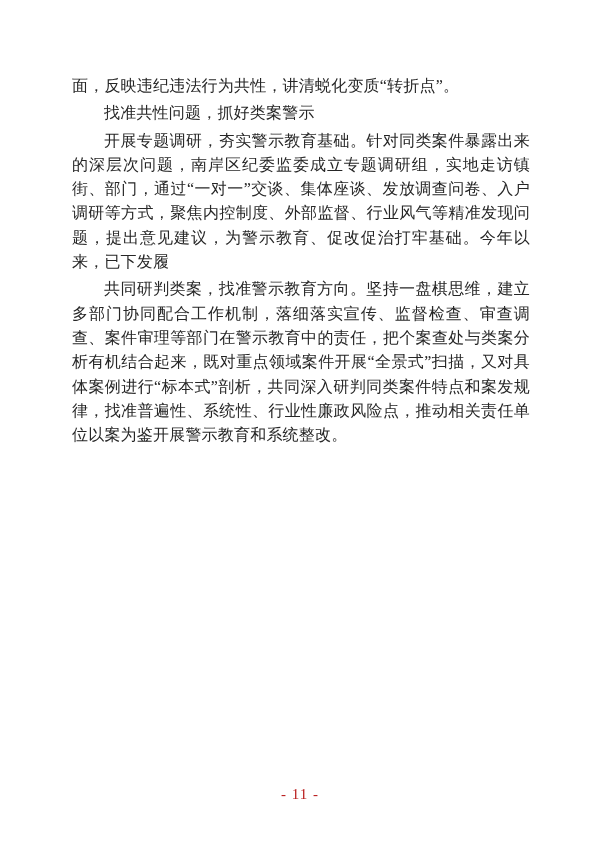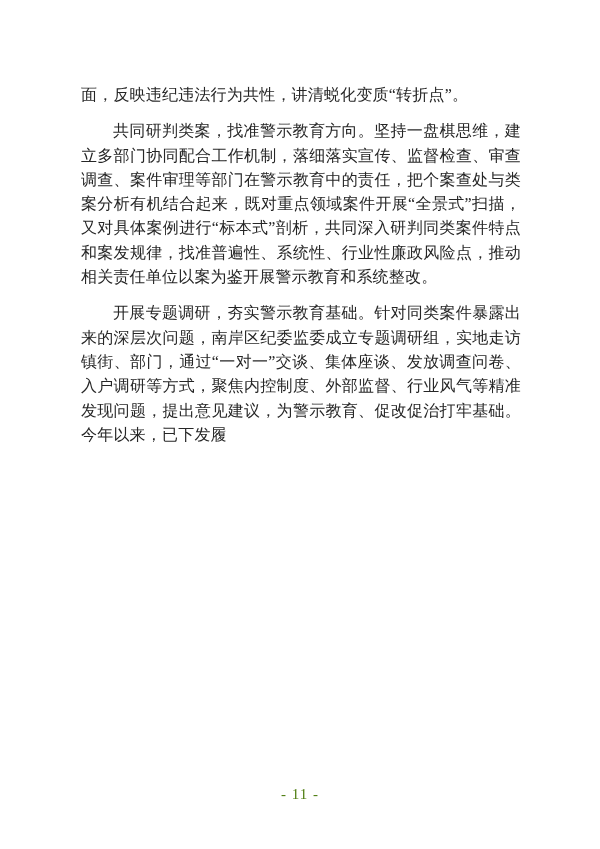--- a/index.html
+++ b/index.html
@@ -21,43 +21,44 @@
     left: 69px;
     top: 71px;
     width: 464px;
     font-size: 16px;
     line-height: 24.3px;
     text-align: justify;
     text-justify: inter-ideograph;
     letter-spacing: 0.2px;
   }
   .para {
-    margin: 12px;
+    margin: 3px;
     padding: 0;
     text-indent: 2em;
   }
   .para.no-indent {
     text-indent: 0;
   }
   .footer {
     position: absolute;
     top: 785px;
     left: 0;
     width: 100%;
     text-align: center;
     font-size: 15px;
     line-height: 18px;
     letter-spacing: 1px;
-    color: #4d7c0f;
+    color: #b91c1c;
   }
 </style>
 </head>
 <body>
 
 <div class="page">
   <div class="text-block">
     <p class="para no-indent">面，反映违纪违法行为共性，讲清蜕化变质“转折点”。</p>
+    <p class="para">找准共性问题，抓好类案警示</p>
+    <p class="para">开展专题调研，夯实警示教育基础。针对同类案件暴露出来的深层次问题，南岸区纪委监委成立专题调研组，实地走访镇街、部门，通过“一对一”交谈、集体座谈、发放调查问卷、入户调研等方式，聚焦内控制度、外部监督、行业风气等精准发现问题，提出意见建议，为警示教育、促改促治打牢基础。今年以来，已下发履</p>
     <p class="para">共同研判类案，找准警示教育方向。坚持一盘棋思维，建立多部门协同配合工作机制，落细落实宣传、监督检查、审查调查、案件审理等部门在警示教育中的责任，把个案查处与类案分析有机结合起来，既对重点领域案件开展“全景式”扫描，又对具体案例进行“标本式”剖析，共同深入研判同类案件特点和案发规律，找准普遍性、系统性、行业性廉政风险点，推动相关责任单位以案为鉴开展警示教育和系统整改。</p>
-    <p class="para">开展专题调研，夯实警示教育基础。针对同类案件暴露出来的深层次问题，南岸区纪委监委成立专题调研组，实地走访镇街、部门，通过“一对一”交谈、集体座谈、发放调查问卷、入户调研等方式，聚焦内控制度、外部监督、行业风气等精准发现问题，提出意见建议，为警示教育、促改促治打牢基础。今年以来，已下发履</p>
   </div>
 
   <div class="footer">- 11 -</div>
 </div>
 
 </body></html>

